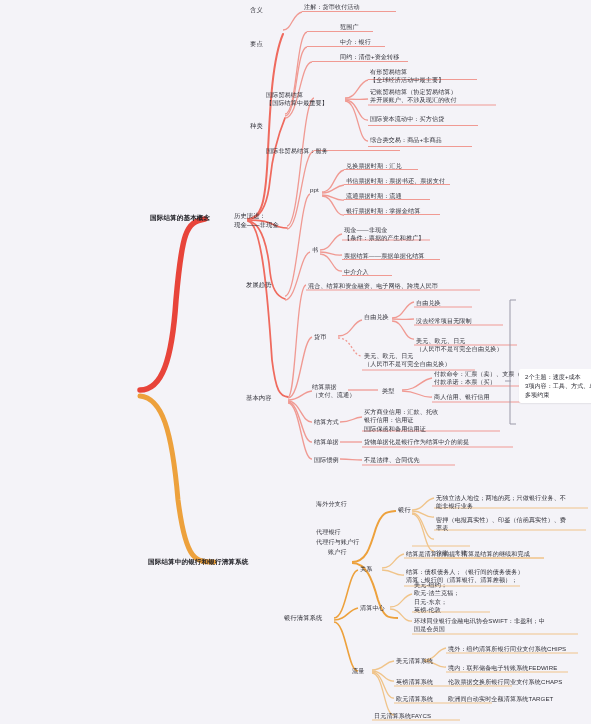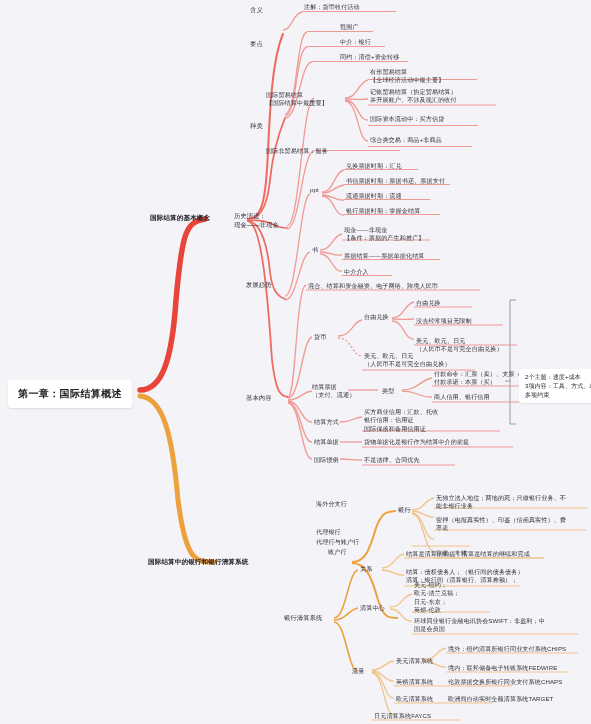--- a/index.html
+++ b/index.html
@@ -182,21 +182,20 @@
     <line x1="394" y1="703" x2="492" y2="703" stroke="#f0c48a" stroke-width="1.1"></line>
     <path d="M372,673 C384,673 384,716 394,715" fill="none" stroke="#f0c48a" stroke-width="1.3"></path>
     <line x1="372" y1="720" x2="460" y2="720" stroke="#f0c48a" stroke-width="1.1"></line>
 
     <path d="M424,660 C436,660 436,650 446,648" fill="none" stroke="#f0c48a" stroke-width="1.3"></path>
     <line x1="446" y1="653" x2="578" y2="653" stroke="#f0c48a" stroke-width="1.1"></line>
     <path d="M424,661 C436,661 436,668 446,667" fill="none" stroke="#f0c48a" stroke-width="1.3"></path>
     <line x1="446" y1="672" x2="568" y2="672" stroke="#f0c48a" stroke-width="1.1"></line>
   </svg>
 
-  <div class="root" style="left:8px;top:380px;">第一章：国际结算概述</div>
 
   <div class="node l1" style="left:150px;top:213px;">国际结算的基本概念</div>
 
   <div class="node l2" style="left:250px;top:6px;">含义</div>
   <div class="node l3" style="left:304px;top:3px;">注解：货币收付活动</div>
 
   <div class="node l2" style="left:250px;top:40px;">要点</div>
   <div class="node l3" style="left:340px;top:23px;">范围广</div>
   <div class="node l3" style="left:340px;top:38px;">中介：银行</div>
   <div class="node l3" style="left:340px;top:53px;">同约：清偿+资金转移</div>

